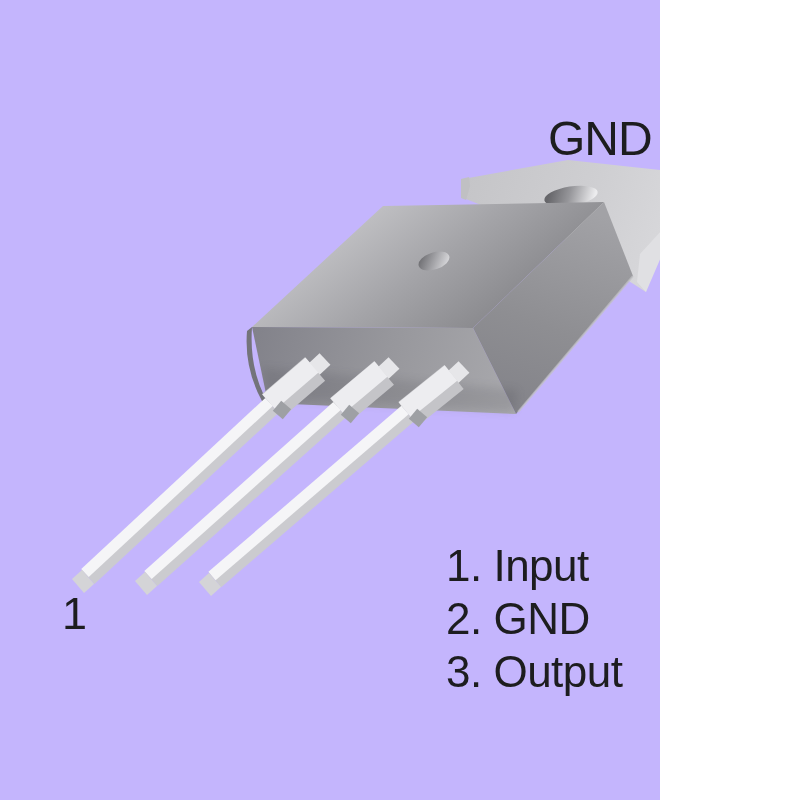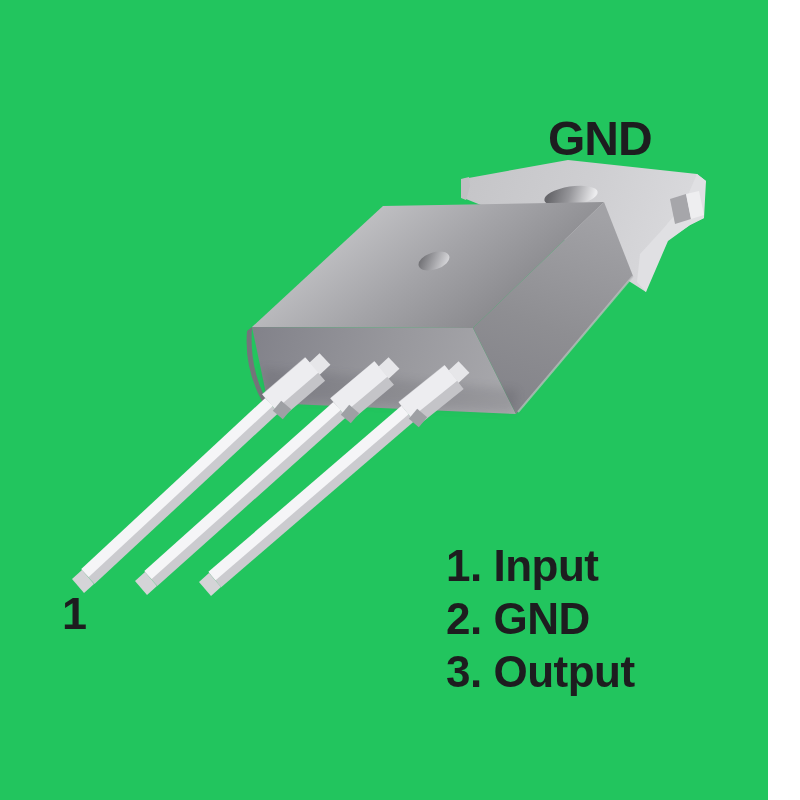--- a/index.html
+++ b/index.html
@@ -1,23 +1,22 @@
 <!DOCTYPE html>
 <html><head>
 <meta charset="utf-8">
 <style>
   html, body { margin: 0; padding: 0; background: #ffffff; }
   .stage {
     position: relative;
-    width: 768px;
+    width: 660px;
     height: 800px;
-    background: #22c55e;
+    background: #c4b5fd;
     overflow: hidden;
     font-family: "Liberation Sans", "DejaVu Sans", sans-serif;
-    font-weight: bold;
   }
   svg { display: block; }
   .label-text {
     font-family: "Liberation Sans", "DejaVu Sans", sans-serif;
     fill: #1d1d1f;
   }
   .gnd-label { font-size: 48px; letter-spacing: -1px; }
   .legend-text { font-size: 44px; letter-spacing: -0.5px; }
   .pin-marker { font-size: 45px; }
 </style>

